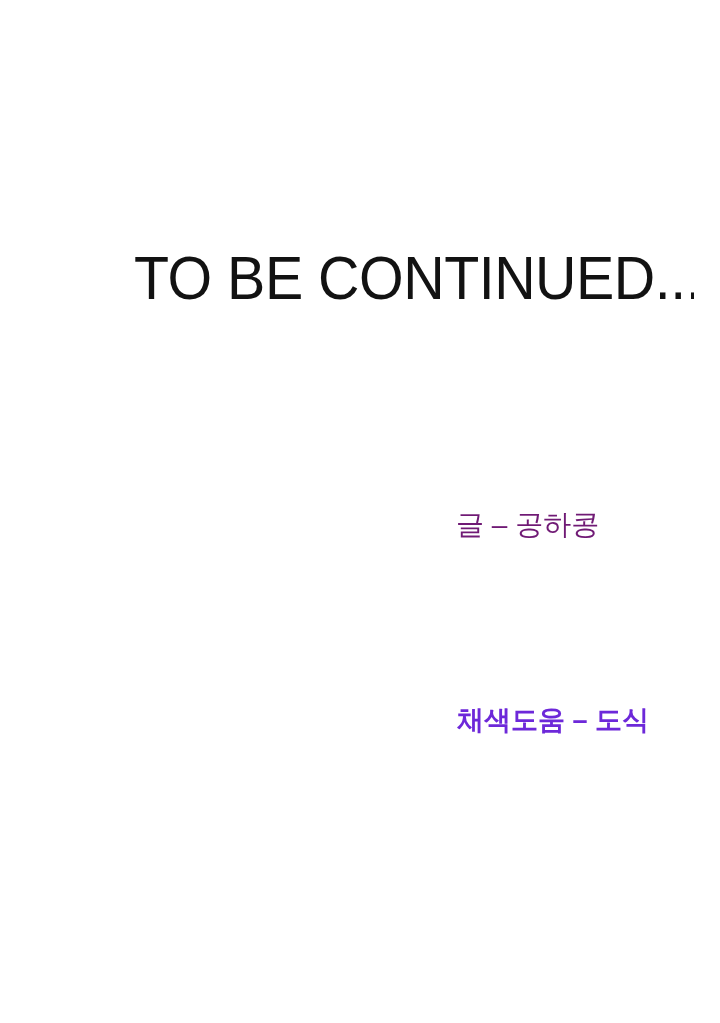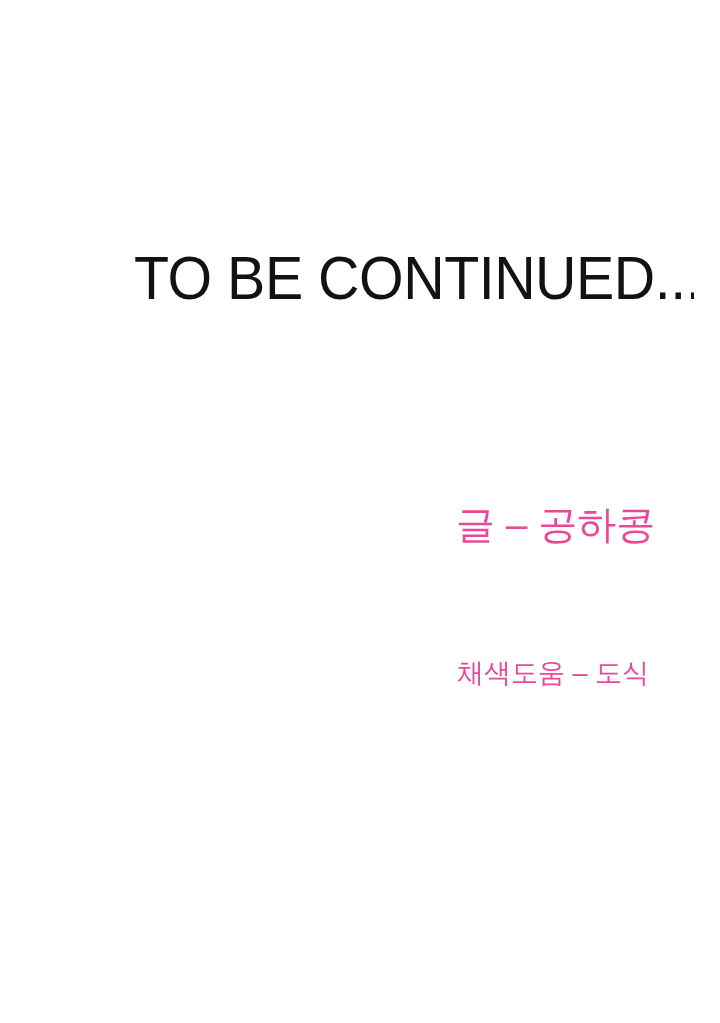--- a/index.html
+++ b/index.html
@@ -42,44 +42,45 @@
 
   
   .credits {
     position: absolute;
     left: 430px;
     top: 498px;
     width: 250px;
   }
 
   .credit-line {
-    color: #ec4899;
+    color: #701a75;
     font-family: "Liberation Sans", "DejaVu Sans", sans-serif;
-    font-size: 39px;
+    font-size: 28px;
     font-weight: 400;
     line-height: 53px;
     white-space: nowrap;
     letter-spacing: 0px;
   }
 
   .credits-secondary {
     position: absolute;
     left: 431px;
     top: 655px;
     width: 250px;
   }
 
   .credit-line-small {
-    color: #ec4899;
+    color: #6d28d9;
     font-family: "Liberation Sans", "DejaVu Sans", sans-serif;
     font-size: 27px;
-    font-weight: 400;
+    font-weight: 700;
     line-height: 36px;
     white-space: nowrap;
     letter-spacing: 0px;
+    margin-top: 47px;
   }
 </style>
 </head>
 <body>
 
 <div id="page">
 
   <div class="headline">TO BE CONTINUED...</div>
 
   <div class="credits">

